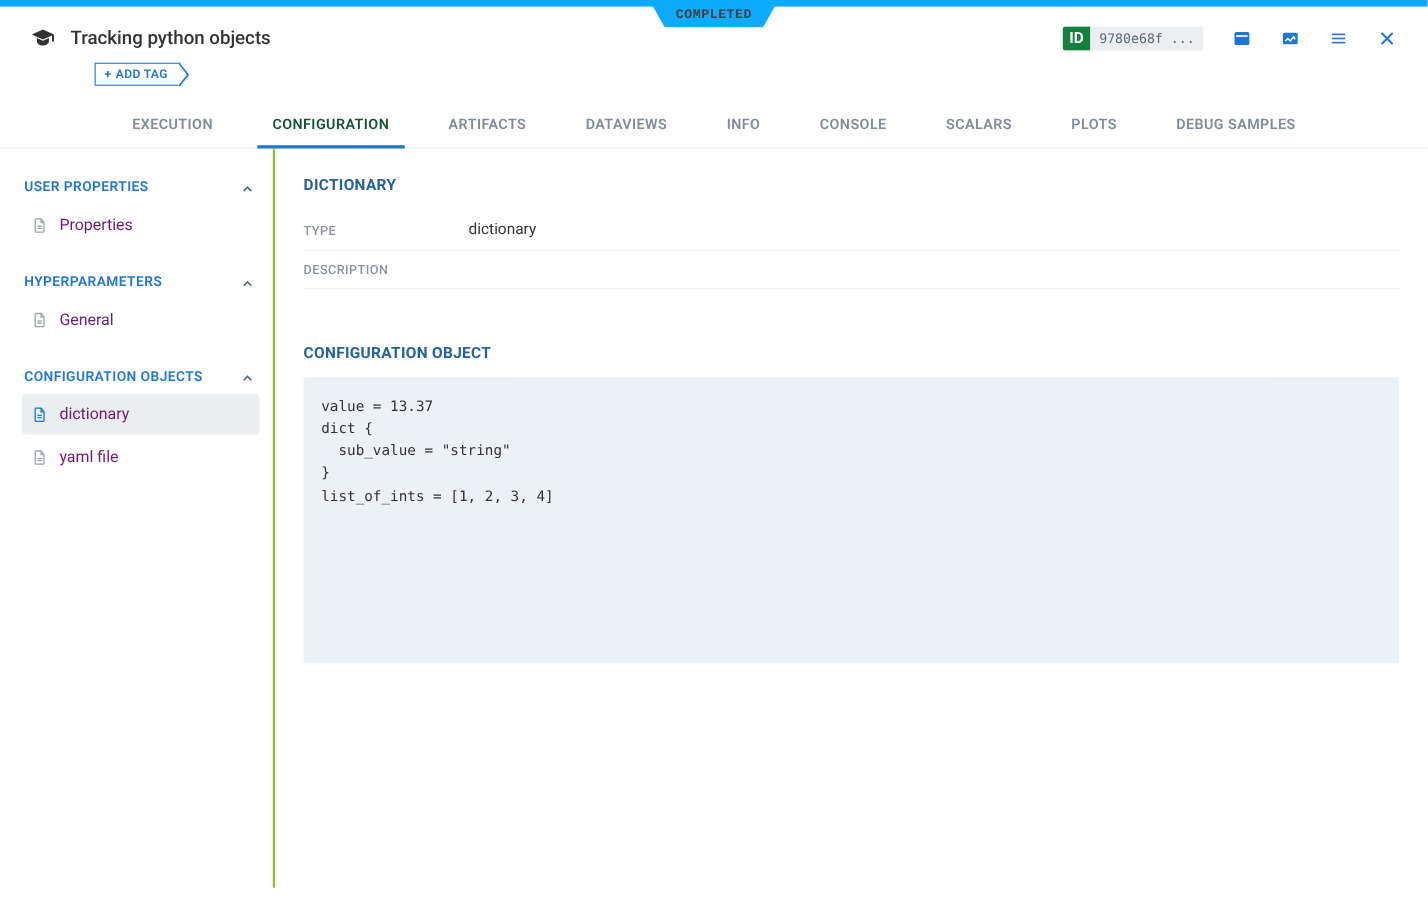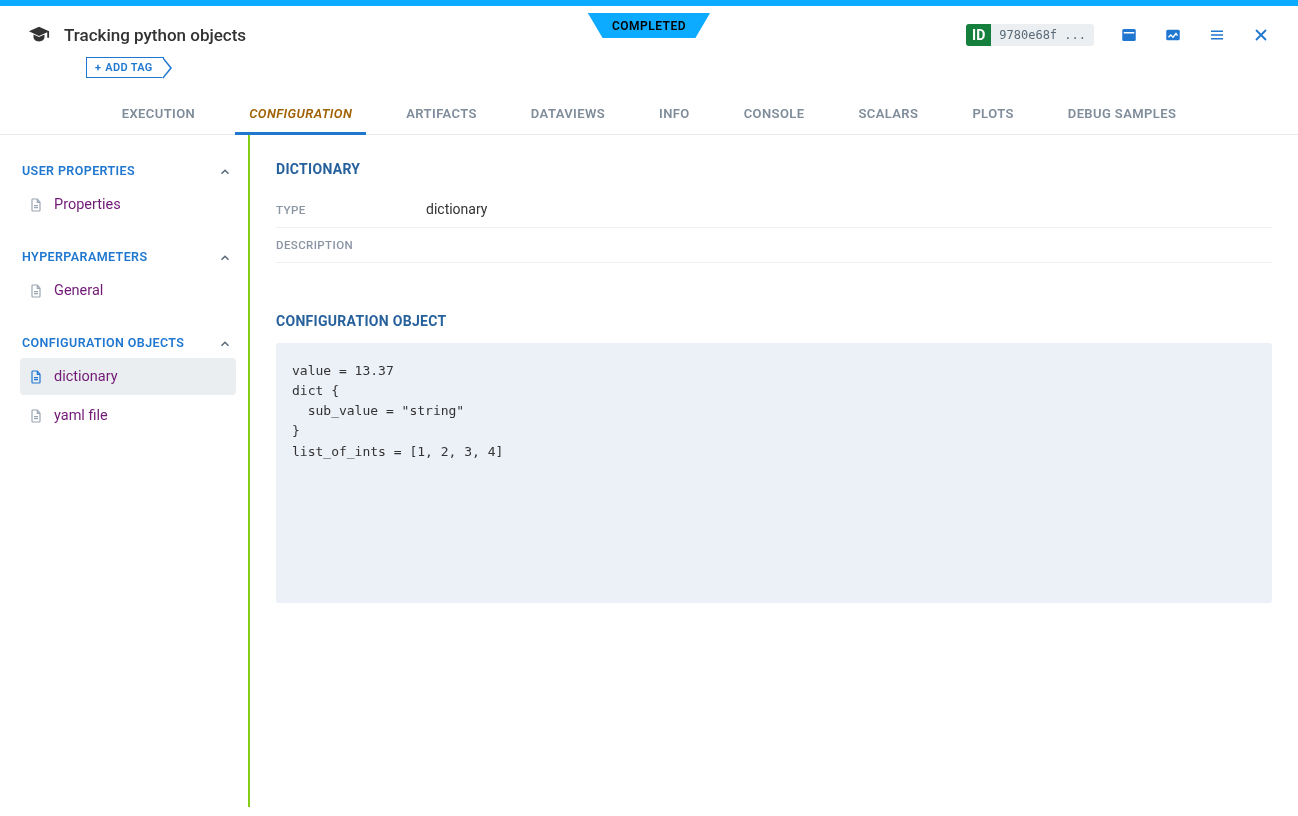--- a/index.html
+++ b/index.html
@@ -13,30 +13,31 @@
   }
 
   
   .top-bar {
     height: 6px;
     background: #0dabff;
     position: relative;
   }
   .status-pill {
     position: absolute;
-    top: 13px;
+    top: 0;
     left: 50%;
     transform: translateX(-50%);
     background: #0dabff;
-    color: #000000;
+    color: #404040;
     font-size: 12px;
     font-weight: 600;
     letter-spacing: 0.5px;
     padding: 6px 24px 5px 24px;
     clip-path: polygon(0 0, 100% 0, 88% 100%, 12% 100%);
+    font-family: Liberation Mono, monospace;
   }
 
   
   .header {
     display: flex;
     align-items: flex-start;
     padding: 18px 28px 0 28px;
     position: relative;
   }
   .title-block {
@@ -147,22 +148,21 @@
   .tab {
     font-size: 13px;
     font-weight: 600;
     letter-spacing: 0.4px;
     color: #7f8c9a;
     padding: 10px 4px 13px 4px;
     cursor: pointer;
     position: relative;
   }
   .tab.active {
-    color: #a16207;
-    font-style: italic;
+    color: #14532d;
   }
   .tab.active::after {
     content: "";
     position: absolute;
     left: -10px;
     right: -10px;
     bottom: -1px;
     height: 3px;
     background: #1f77d0;
   }

